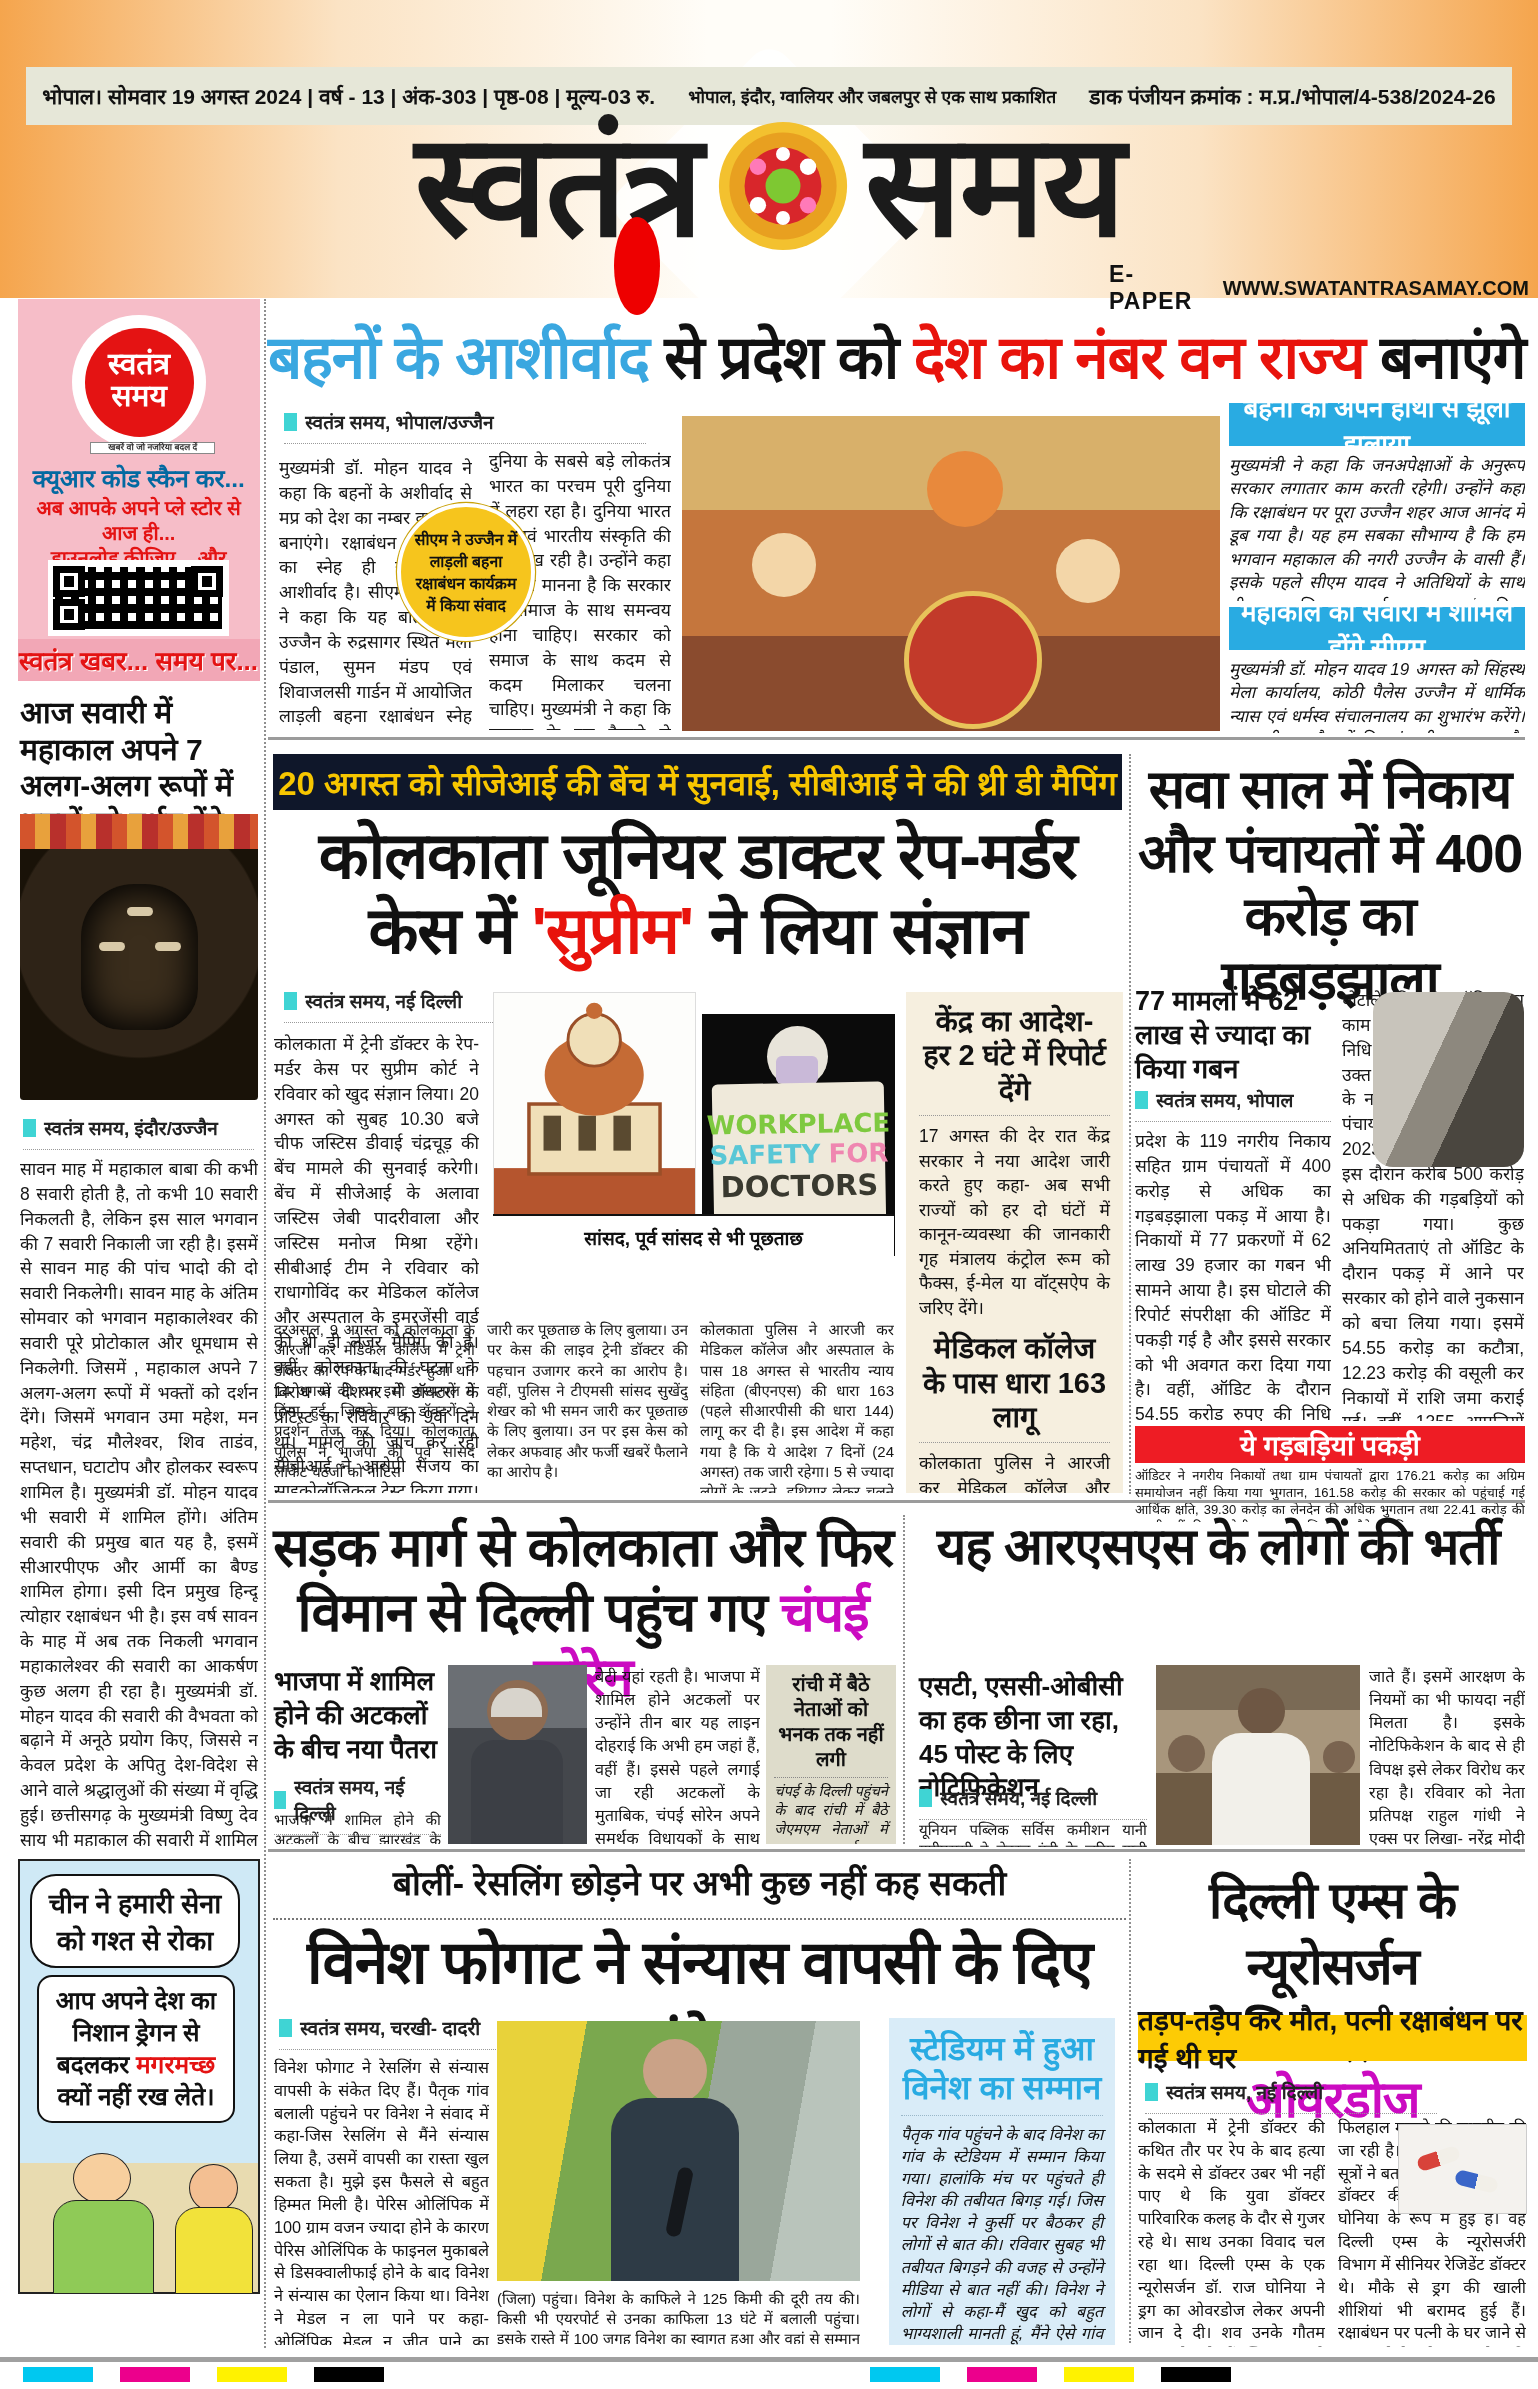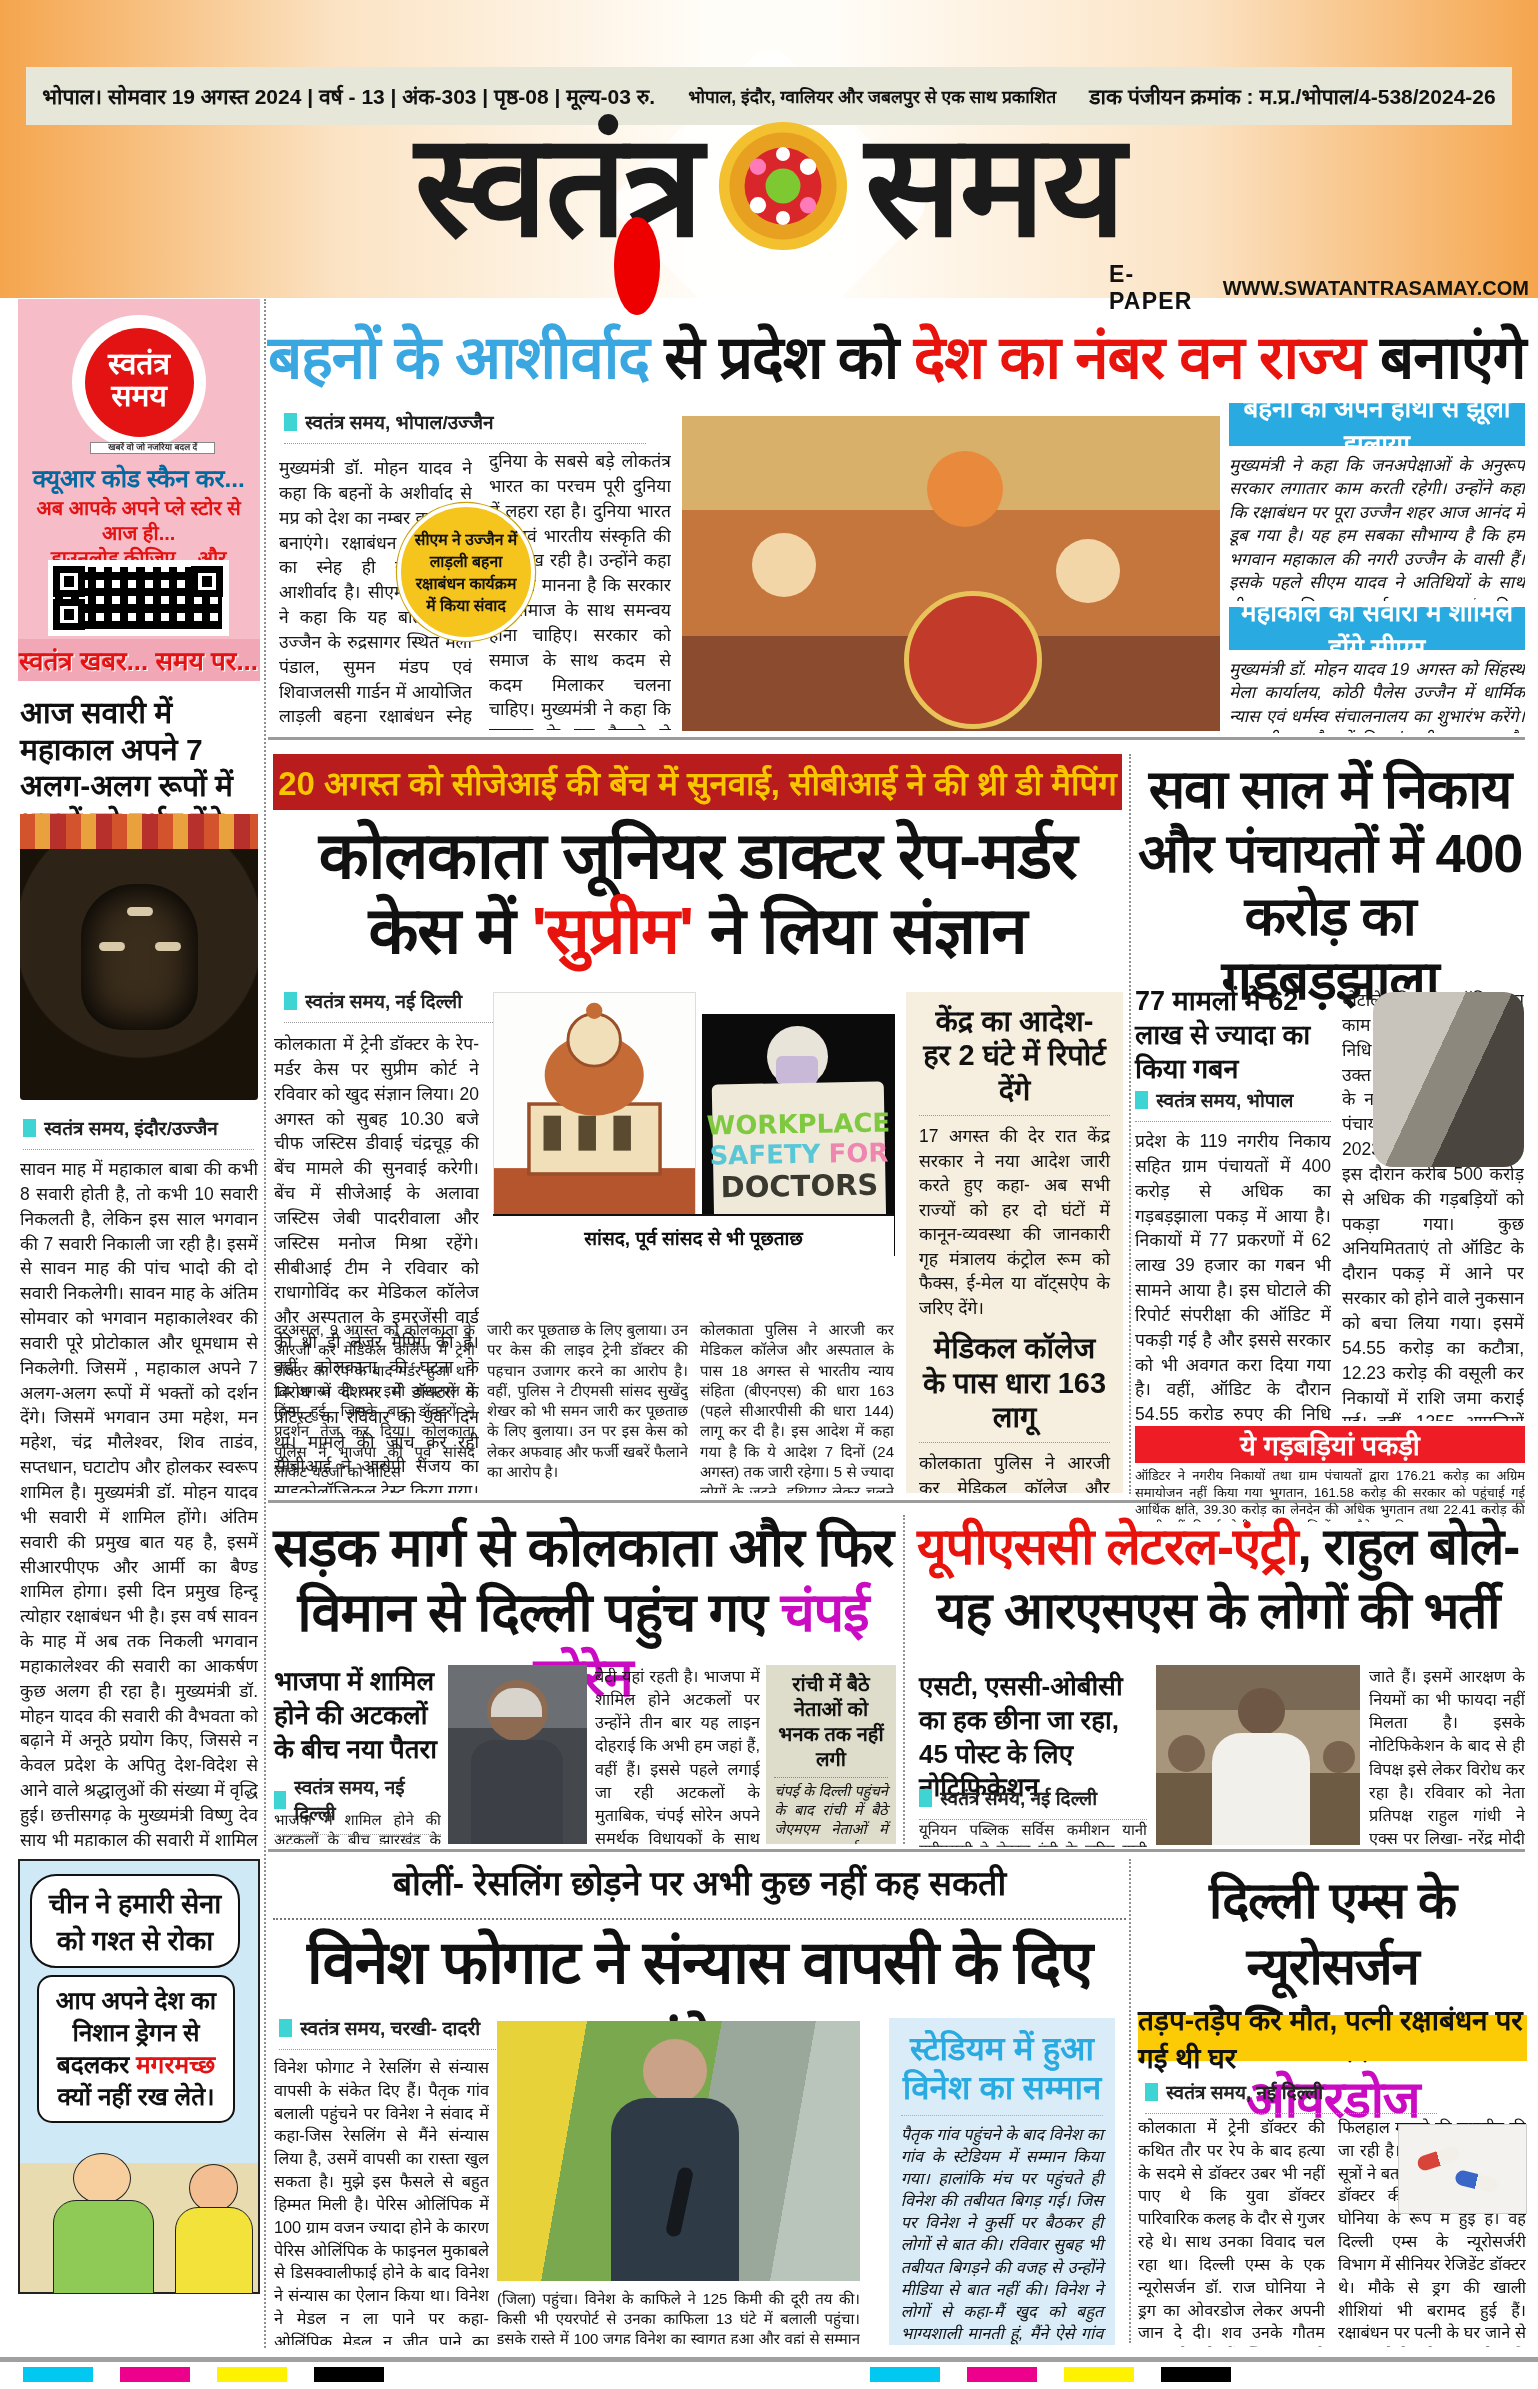--- a/index.html
+++ b/index.html
@@ -69,21 +69,21 @@
   .lead-col2{top:449px;left:489px;width:182px;height:281px;}
   .badge{top:503px;left:397px;width:138px;height:138px;border-radius:50%;background:#f6c51d;border:4.7px solid #fff;box-shadow:0 0 0 1.2px #caa20a;
      display:flex;align-items:center;justify-content:center;text-align:center;font-size:15.8px;font-weight:bold;padding:10.5px;box-sizing:border-box;z-index:5;}
   .lead-photo{top:416px;left:682px;width:538px;height:315px;
      background:linear-gradient(180deg,#d8b06a 0 30%,#c5763d 30% 70%,#8a4b2e 70% 100%);}
   .blob{position:absolute;border-radius:50%;}
   .side-h{background:#29abe2;color:#fff;font-weight:bold;text-align:center;font-size:26px;height:43px;display:flex;align-items:center;justify-content:center;}
   .side-body{font-size:17px;line-height:1.38;}
 
   
-  .strap{top:754px;left:273px;width:849px;height:56px;background:#b91c1c;color:#f7c600;display:flex;align-items:center;justify-content:center;font-size:33px;font-weight:bold;}
+  .strap{top:754px;left:273px;width:849px;height:56px;background:#0f172a;color:#f7c600;display:flex;align-items:center;justify-content:center;font-size:33px;font-weight:bold;}
   .kol-h{top:818px;left:273px;width:849px;text-align:center;font-size:65px;font-weight:bold;line-height:1.16;letter-spacing:-1.2px;}
   .kol-col1{top:1032px;left:274px;width:205px;height:461px;}
   .sc-illus{top:992px;left:493px;width:201px;height:264px;background:#fdfdfb;border:1.2px solid #ddd;}
   .protest{top:1014px;left:702px;width:193px;height:242px;background:#0b0b0b;}
   .placard{position:absolute;top:69px;left:10.5px;width:172px;height:146px;background:#efe9da;border-radius:5.8px;transform:rotate(-1deg);
      display:flex;flex-direction:column;align-items:center;justify-content:center;font-weight:bold;font-family:"DejaVu Sans",sans-serif;}
   .pl1{color:#7ec93f;font-size:26px;} .pl2{color:#59c7d6;font-size:26px;display:flex;gap:8.2px;} .pl2 .for{color:#ef86b0;} .pl3{color:#39392f;font-size:29px;}
   .mask-head{position:absolute;top:11.7px;left:65px;width:61px;height:61px;background:#e8e4da;border-radius:50%;}
   .mask-face{position:absolute;top:30px;left:9.3px;width:42px;height:28px;background:#c9b9d8;border-radius:5.8px;}
   .kol-caption{top:1214px;left:493px;width:401px;height:44px;background:#fff;border-top:2.3px solid #111;display:flex;align-items:center;justify-content:center;font-size:19px;font-weight:bold;}
@@ -349,21 +349,20 @@
   </div>
   <div class="abs body-text jt clip champ-col" style="font-size:16.3px;">बेटी यहां रहती है। भाजपा में शामिल होने अटकलों पर उन्होंने तीन बार यह लाइन दोहराई कि अभी हम जहां हैं, वहीं हैं। इससे पहले लगाई जा रही अटकलों के मुताबिक, चंपई सोरेन अपने समर्थक विधायकों के साथ किसी भी समय भाजपा में शामिल हो सकते हैं। उनके समर्थक 3 विधायकों के नाम- समीर मोहंती, राजा सोरेन और रामदास सोरेन हैं। कहीं-कहीं उनके साथ पाला बदलने वाले विधायकों की संख्या 6 बताई जा रही है।</div>
   <div class="abs graybox clip">
     <div class="graybox-t">रांची में बैठे नेताओं को भनक तक नहीं लगी</div>
     <div class="graybox-b it jt">चंपई के दिल्ली पहुंचने के बाद रांची में बैठे जेएमएम नेताओं में हलचल मच गई। पता लगाया जाने लगा कि आखिर किस रास्ते से वह दिल्ली पहुंचे और आगे की जानकारी किसी को नहीं लगी।</div>
   </div>
 
   <div class="abs vdot" style="top:1515px;left:903px;height:329px;"></div>
 
   <div class="abs upsc-h">
-    <div><span class="c-red">यूपीएससी लेटरल-एंट्री</span><span>, राहुल बोले-</span></div>
     <div>यह आरएसएस के लोगों की भर्ती</div>
   </div>
   <div class="abs upsc-sub">एसटी, एससी-ओबीसी का हक छीना जा रहा, 45 पोस्ट के लिए नोटिफिकेशन</div>
   <div class="abs byline dotted-u upsc-byline">
     <span class="sq"></span>
       <span>स्वतंत्र समय, नई दिल्ली</span>
   </div>
   <div class="abs small-text jt clip upsc-extra">यूनियन पब्लिक सर्विस कमीशन यानी यूपीएससी ने लेटरल एंट्री के जरिए यानी जॉइंट सेक्रेटरी, डिप्टी सेक्रेटरी और डायरेक्टर लेवल की नौकरियां निकाली हैं। इसका नोटिफिकेशन शनिवार 17 अगस्त को जारी किया गया। दरअसल ये</div>
   <div class="abs upsc-photo">
     <div class="blob" style="top:23px;left:82px;width:47px;height:47px;background:#6e5744;"></div>

